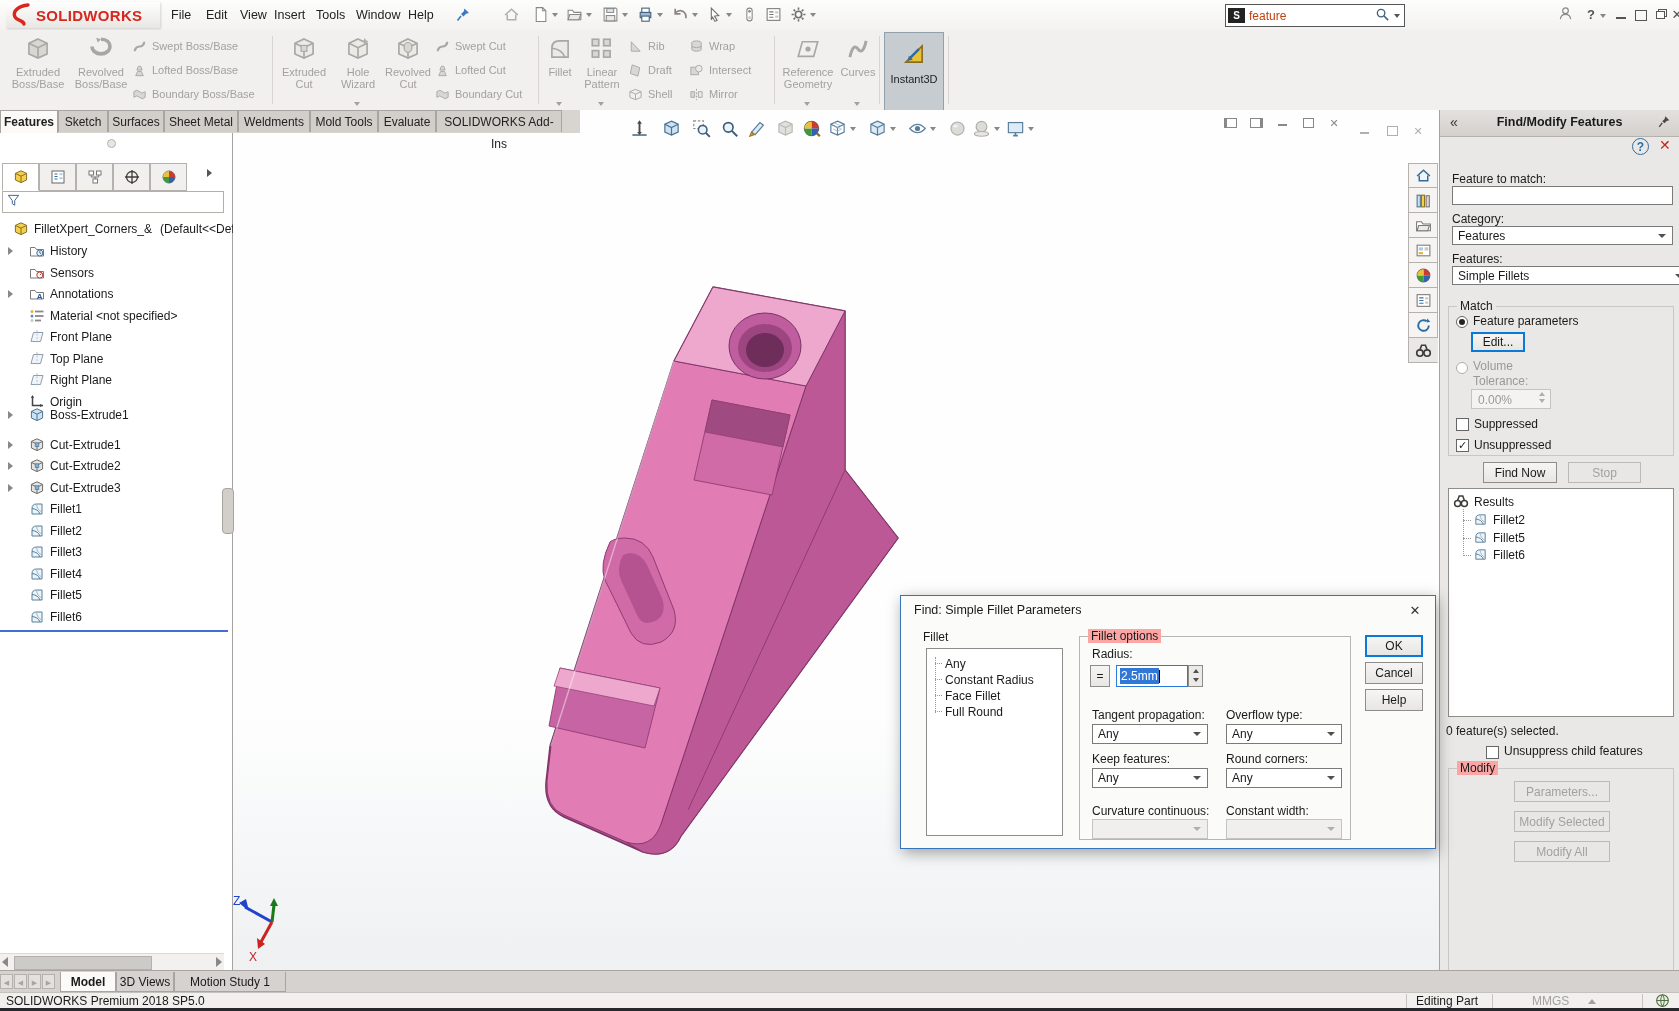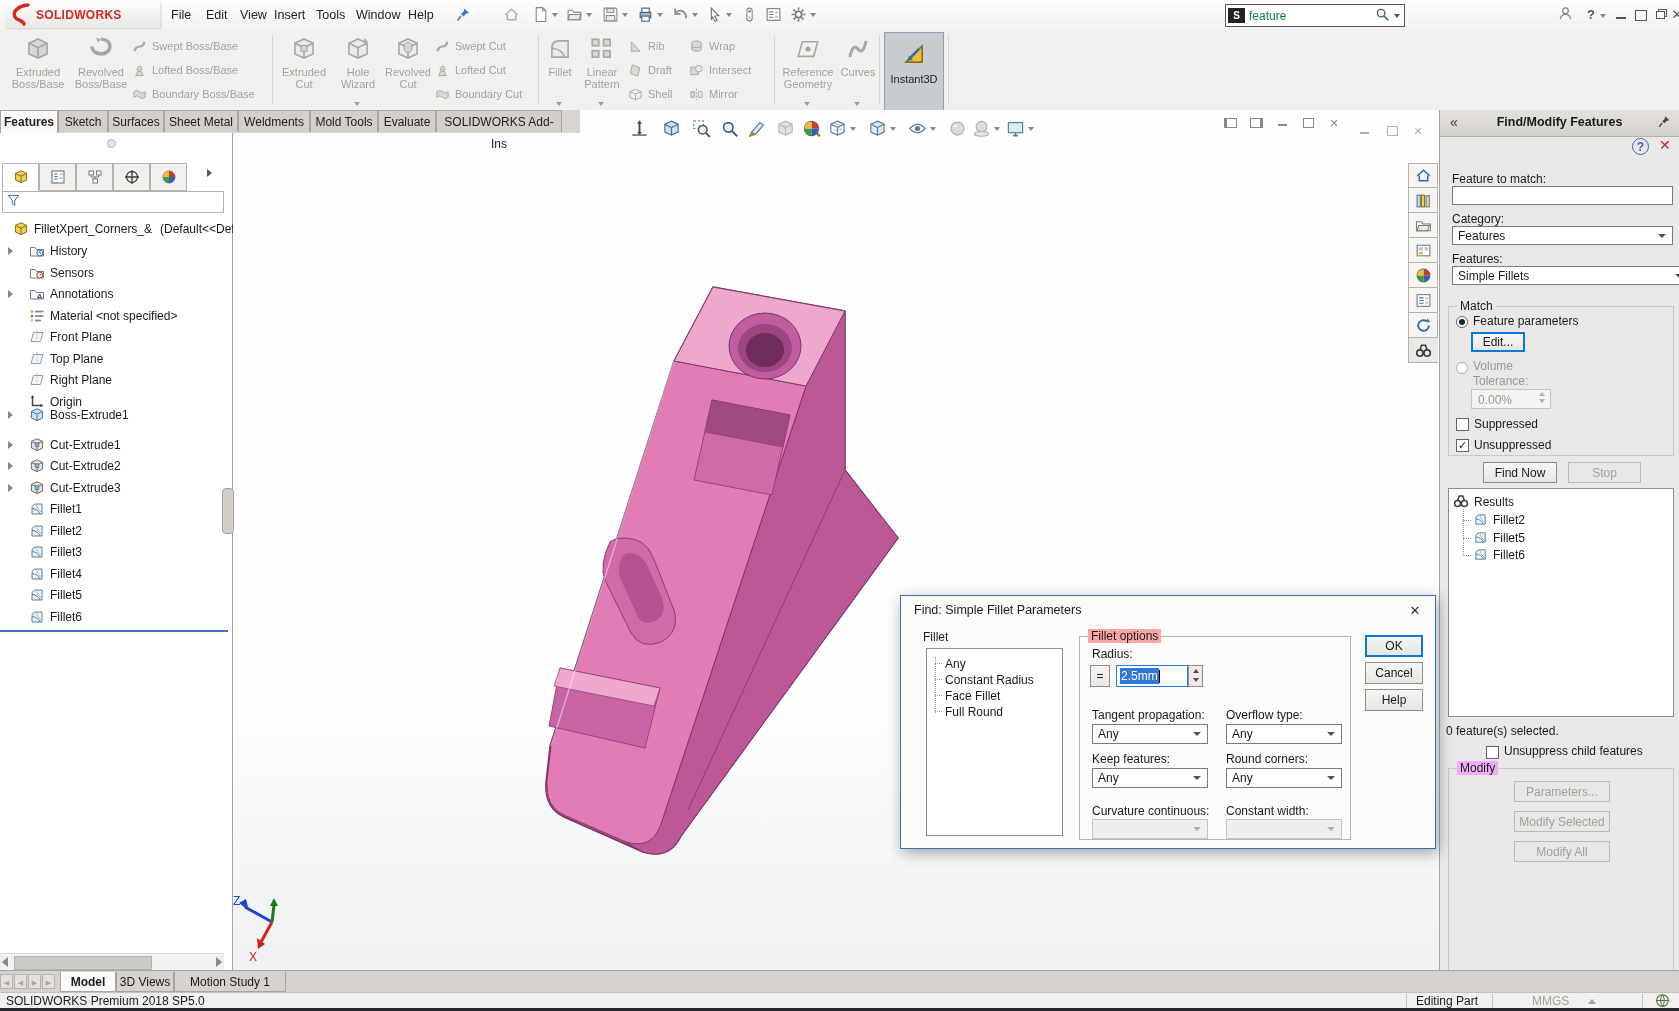--- a/index.html
+++ b/index.html
@@ -81,21 +81,21 @@
 </head>
 <body>
 
 <div id="app">
 
   <div id="menubar" class="abs">
     <div id="logo" class="abs">
       <svg width="26" height="24" viewBox="0 0 26 24">
           <path d="M18 2c-9 1-16 6-13 12 2 4 8 3 9 7" fill="none" stroke="#d6281e" stroke-width="3.4" stroke-linecap="round"></path>
         </svg>
-      <span style="color:#d6281e;font-weight:bold;font-size:12px;letter-spacing:.3px;">SOLIDWORKS</span>
+      <span style="color:#d6281e;font-weight:bold;font-size:15px;letter-spacing:.3px;">SOLIDWORKS</span>
     </div>
     <div id="menus">
         <div class="menuitem" style="left: 165px;">File</div>
         <div class="menuitem" style="left: 200px;">Edit</div>
         <div class="menuitem" style="left: 234px;">View</div>
         <div class="menuitem" style="left: 268px;">Insert</div>
         <div class="menuitem" style="left: 310px;">Tools</div>
         <div class="menuitem" style="left: 350px;">Window</div>
         <div class="menuitem" style="left: 402px;">Help</div>
       </div>
@@ -150,21 +150,21 @@
             <rect x="9.5" y="9" width="3" height="2" fill="#c9c7c4"></rect>
           </svg></div>
         <div style="position: absolute; left: 790px; top: 6px; width: 18px; height: 18px;"><svg width="17" height="17" viewBox="0 0 16 16">
             <circle cx="8" cy="8" r="3" fill="none" stroke="#6f6d6a" stroke-width="1.5"></circle>
             <path d="M8 1.5v2M8 12.5v2M1.5 8h2M12.5 8h2M3.4 3.4l1.4 1.4M11.2 11.2l1.4 1.4M12.6 3.4l-1.4 1.4M4.8 11.2l-1.4 1.4" stroke="#6f6d6a" stroke-width="1.5"></path>
           </svg></div>
         <div class="caret" style="position: absolute; left: 810px; top: 13px; border-top-color: rgb(138, 136, 134);"></div>
       </div>
     <div id="searchbox" class="abs">
       <span style="width:17px;height:15px;background:#222;color:#fff;font-weight:bold;font-size:10px;text-align:center;line-height:15px;margin:0 4px 0 2px;">S</span>
-      <span style="color:#15803d;flex:1;">feature</span>
+      <span style="color:#c2410c;flex:1;">feature</span>
       <span><svg width="15" height="15" viewBox="0 0 16 16">
             <circle cx="6.5" cy="6.5" r="4" fill="none" stroke="#3f5d7a" stroke-width="1.4"></circle>
             <path d="M9.6 9.6 14 14" stroke="#3f5d7a" stroke-width="1.6"></path>
           </svg></span>
       <span class="caret" style="margin:0 4px;border-top-color:#555;"></span>
     </div>
     <div id="winicons">
         <div class="winglyph" style="left: 1556px;"><svg width="15" height="15" viewBox="0 0 16 16">
             <circle cx="8" cy="5" r="3" fill="none" stroke="#8a8886" stroke-width="1.3"></circle>
             <path d="M2.5 14c.5-3.5 2.5-5 5.5-5s5 1.5 5.5 5" fill="none" stroke="#8a8886" stroke-width="1.3"></path>
@@ -740,21 +740,21 @@
               <path d="M3 7.5 Q3 3 7.5 3 L13 3 13 13 3 13Z" fill="#eef3f8" stroke="#56809c"></path>
               <path d="M3 7.5 Q9 8 11 13" fill="none" stroke="#56809c"></path>
               <path d="M7.5 3 Q8 9 13 11" fill="none" stroke="#9cb8cb"></path>
             </svg></div>
           <div class="plabel" style="left: 44px; top: 59px;">Fillet6</div>
         </div>
         <div class="plabel" style="left: 6px; top: 614px;">0 feature(s) selected.</div>
         <div class="cb" style="left: 46px; top: 636px;"></div>
         <div class="plabel" style="left: 64px; top: 634px;">Unsuppress child features</div>
         <div class="grp" style="left: 8px; top: 658px; width: 226px; height: 212px;">
-          <div style="position: absolute; top: -8px; left: 8px; background: #f0abfc; padding: 0px 3px;">Modify</div>
+          <div style="position: absolute; top: -8px; left: 8px; background: #fca5a5; padding: 0px 3px;">Modify</div>
         </div>
         <div class="btn dis" style="left: 74px; top: 671px; width: 96px; height: 21px;">Parameters...</div>
         <div class="btn dis" style="left: 74px; top: 701px; width: 96px; height: 21px;">Modify Selected</div>
         <div class="btn dis" style="left: 74px; top: 731px; width: 96px; height: 21px;">Modify All</div>
       </div>
   </div>
 
   <div id="dialog" class="abs">
     <div id="dlgtitle">Find: Simple Fillet Parameters</div>
     <span class="abs" style="left:505px;top:6px;width:18px;height:18px;text-align:center;line-height:18px;font-size:13px;color:#333;">✕</span>

